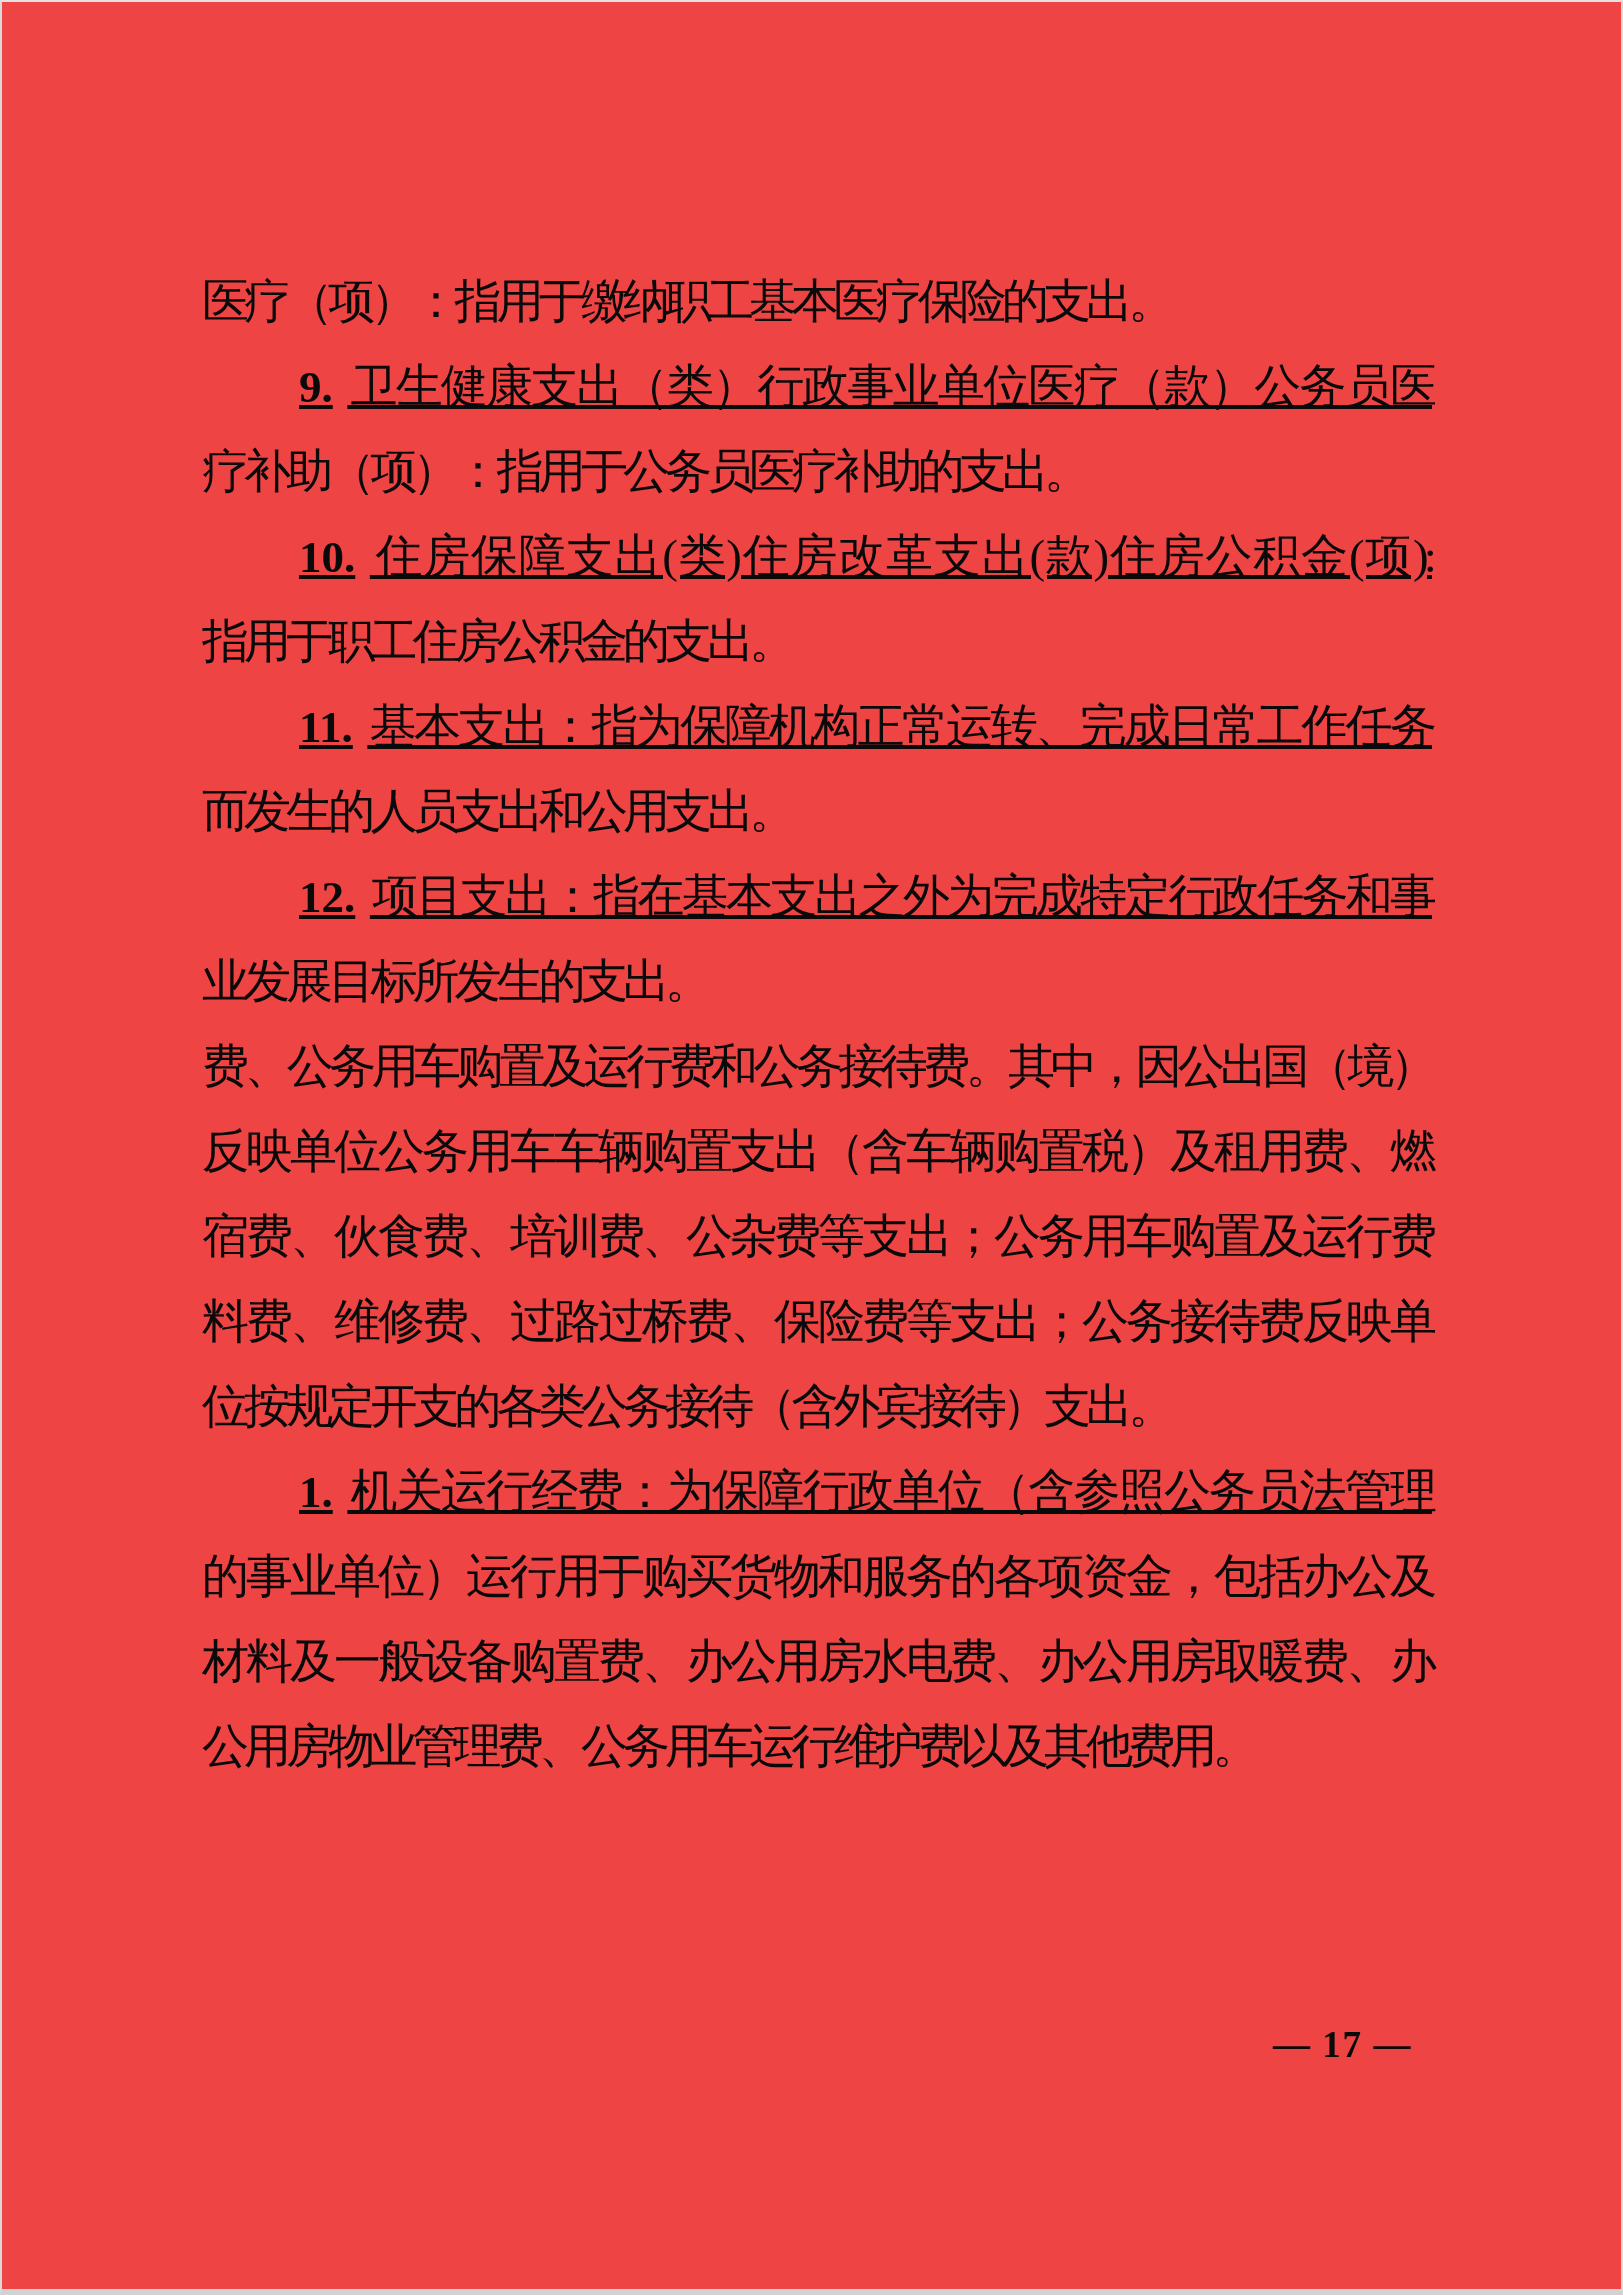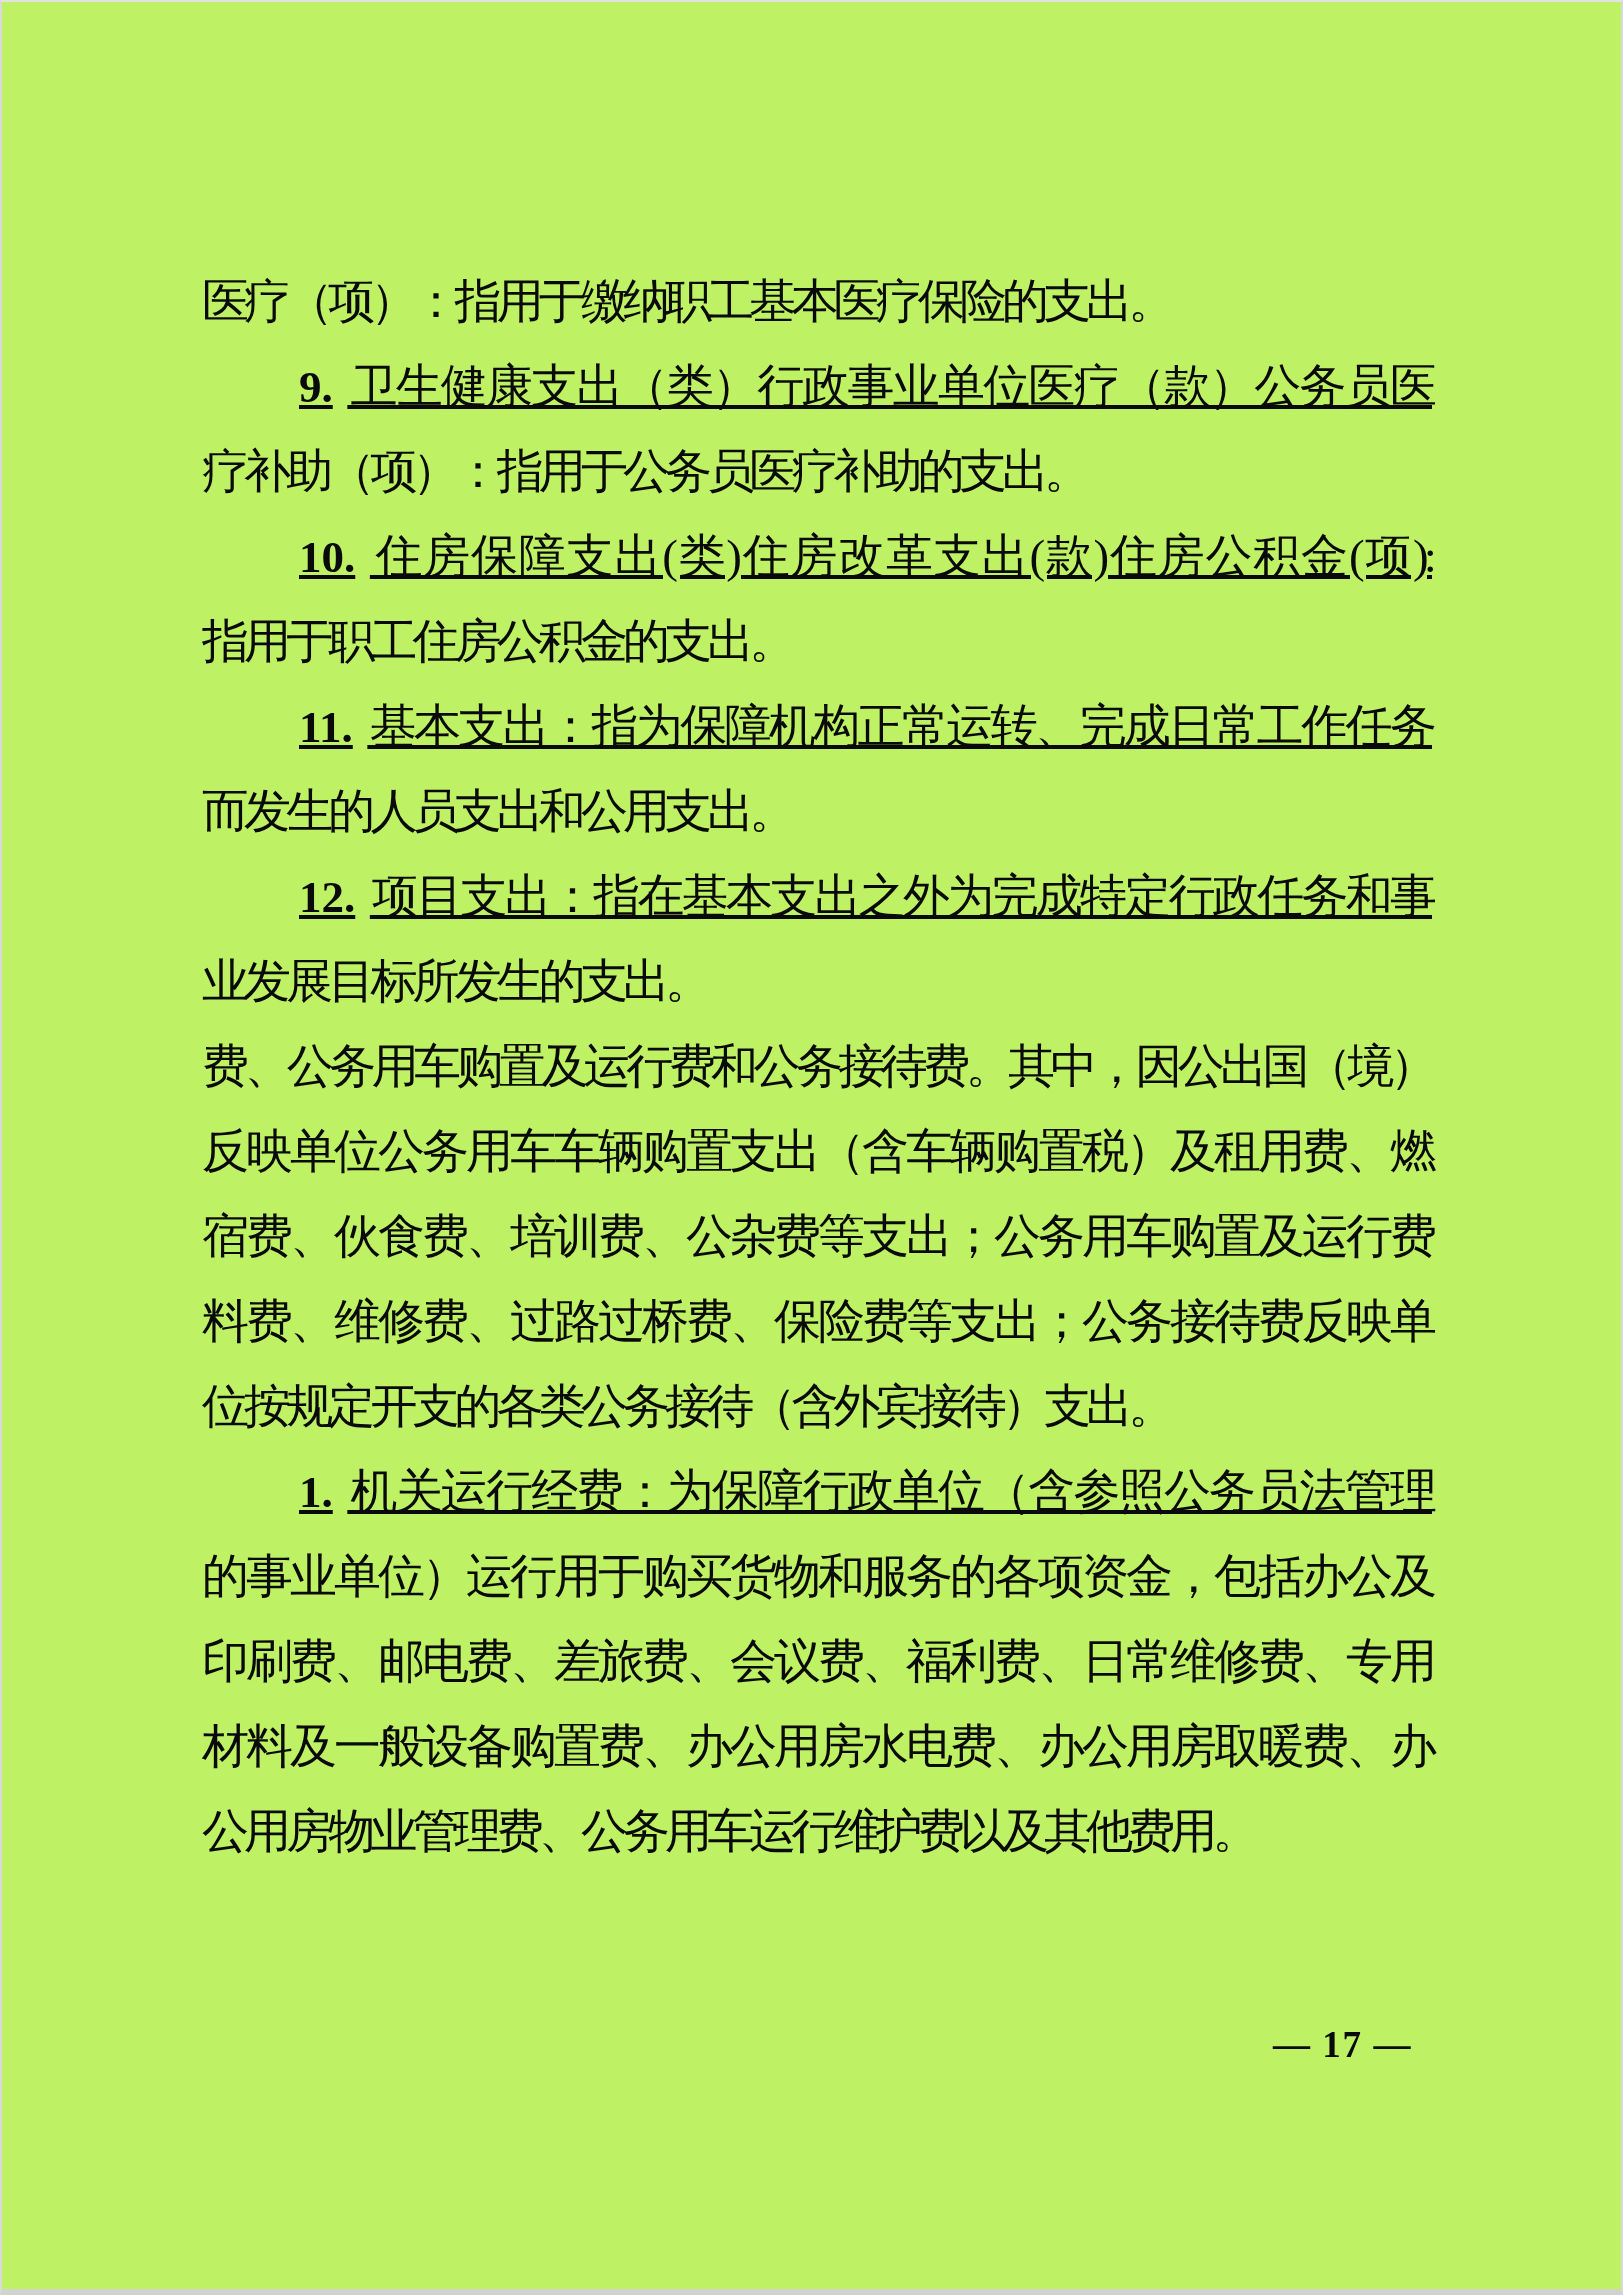--- a/index.html
+++ b/index.html
@@ -1,20 +1,20 @@
 <!DOCTYPE html>
 <html style="font-size:13px"><head>
 <meta charset="utf-8">
 <style>
   html,body{margin:0;padding:0;background:#ffffff;}
   .page{
     position:relative;
     width:1623px;height:2295px;
     box-sizing:border-box;
-    background:#bef264;
+    background:#ef4444;
     border-left:2.4px solid #d9d9d9;
     border-right:2.4px solid #d9d9d9;
     border-top:2.4px solid #e2e2e2;
     border-bottom:6.5px solid #d2d2d2;
     overflow:hidden;
     font-family:"Liberation Serif","DejaVu Serif",serif;
     color:#000;
   }
   .lines{
     position:absolute;
@@ -66,21 +66,20 @@
       <div class="line"><span>而发生的人员支出和公用支出。</span></div>
       <div class="line indent stretch"><span class="num gap">12.</span><span>项目支出：指在基本支出之外为完成特定行政任务和事</span></div>
       <div class="line"><span>业发展目标所发生的支出。</span></div>
       <div class="line stretch"><span>费、公务用车购置及运行费和公务接待费。其中，因公出国（境）</span></div>
       <div class="line stretch"><span>反映单位公务用车车辆购置支出（含车辆购置税）及租用费、燃</span></div>
       <div class="line stretch"><span>宿费、伙食费、培训费、公杂费等支出；公务用车购置及运行费</span></div>
       <div class="line stretch"><span>料费、维修费、过路过桥费、保险费等支出；公务接待费反映单</span></div>
       <div class="line"><span>位按规定开支的各类公务接待（含外宾接待）支出。</span></div>
       <div class="line indent stretch"><span class="num gap">1.</span><span>机关运行经费：为保障行政单位（含参照公务员法管理</span></div>
       <div class="line stretch"><span>的事业单位）运行用于购买货物和服务的各项资金，包括办公及</span></div>
-      <div class="line stretch"><span>印刷费、邮电费、差旅费、会议费、福利费、日常维修费、专用</span></div>
       <div class="line stretch"><span>材料及一般设备购置费、办公用房水电费、办公用房取暖费、办</span></div>
       <div class="line"><span>公用房物业管理费、公务用车运行维护费以及其他费用。</span></div>
     </div>
   <div class="page-number">
     <span>— 17 —</span>
   </div>
 </div>
 
 
 </body></html>

